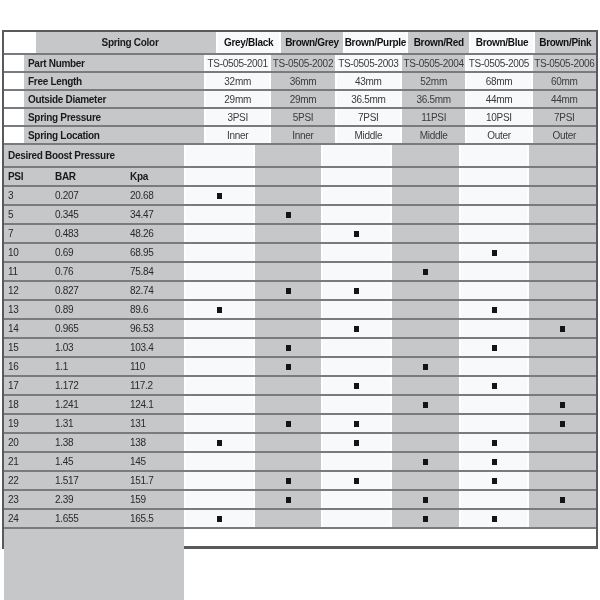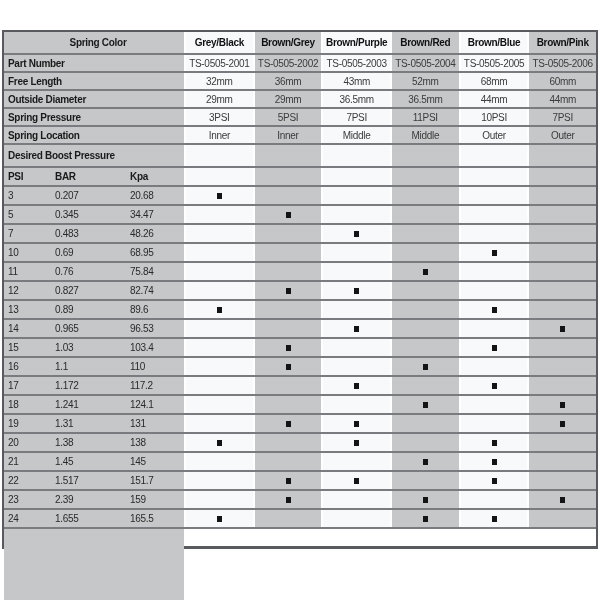--- a/index.html
+++ b/index.html
@@ -21,31 +21,31 @@
   .spec-table{
     position:absolute;left:2px;top:30px;width:592px;
     border:2px solid var(--outer);
     border-bottom-width:3px;
     background:#fff;
     box-sizing:content-box;
   }
   .row{display:flex;border-bottom:2px solid var(--line);align-items:stretch;}
   .row:last-child{border-bottom:none;flex-direction:column;}
   .row-header{height:21px;}
-  .row-spec{height:16px;}
+  .row-spec{height:16px;padding-left:20px;}
   .row-section{height:21px;}
   .row-units{height:17px;}
   .row-data{height:17px;}
   .left-sec{
     flex:0 0 180px;width:180px;background:var(--gray);
     display:flex;align-items:center;box-sizing:border-box;
     padding-left:4px;font-size:10px;
   }
   .label-cell span,.corner span{font-weight:bold;color:#1a1a1a;}
-  .corner{justify-content:center;padding-left:8px;}
+  .corner{justify-content:center;padding-left:8px;margin-left:32px;}
   .units{padding-left:4px;gap:15px;}
   .unit{display:flex;align-items:center;box-sizing:border-box;font-size:10px;}
   .u0{width:32px;}
   .u1{width:60px;}
   .u2{flex:1;}
   .units.hdr .unit span{font-weight:bold;color:#1a1a1a;}
   .col-cell{
     flex:1 1 0;display:flex;align-items:center;justify-content:center;
     border-left:2px solid #ffffff;box-sizing:border-box;
     font-size:10px;color:#3b3b3b;

